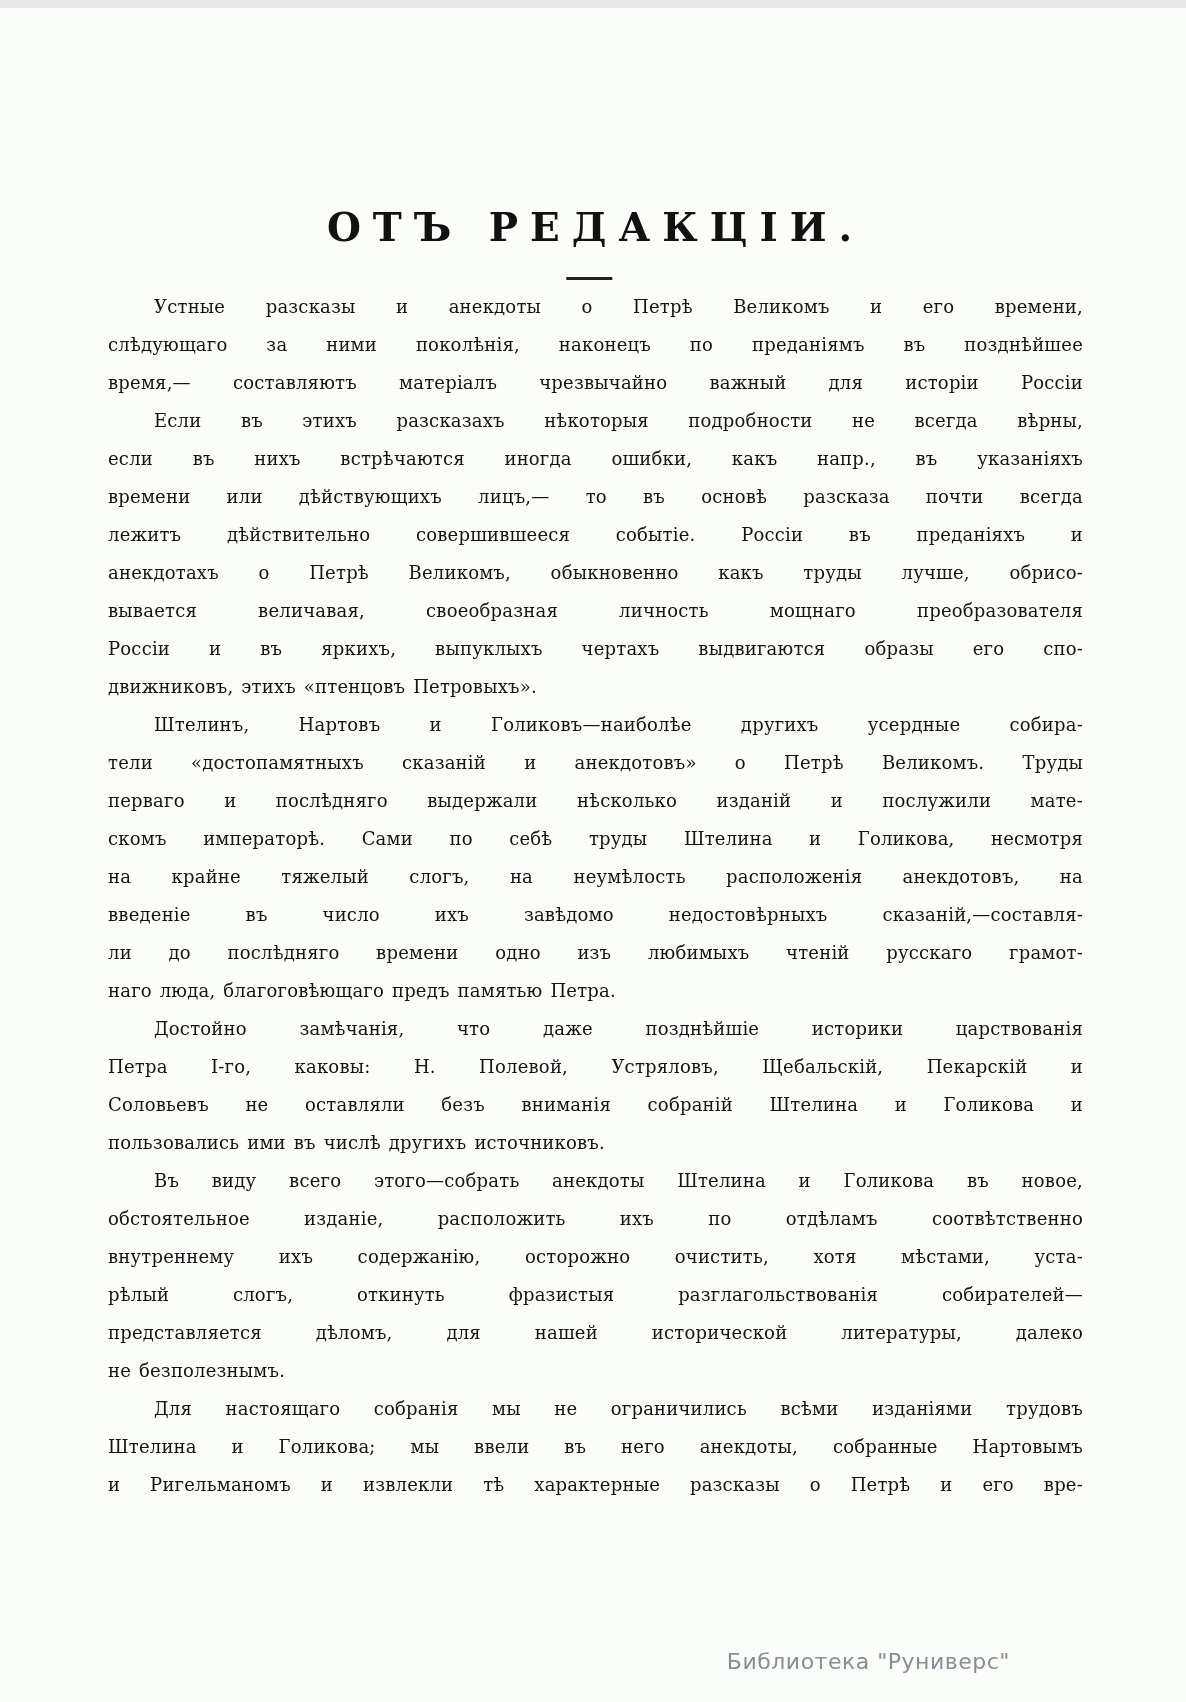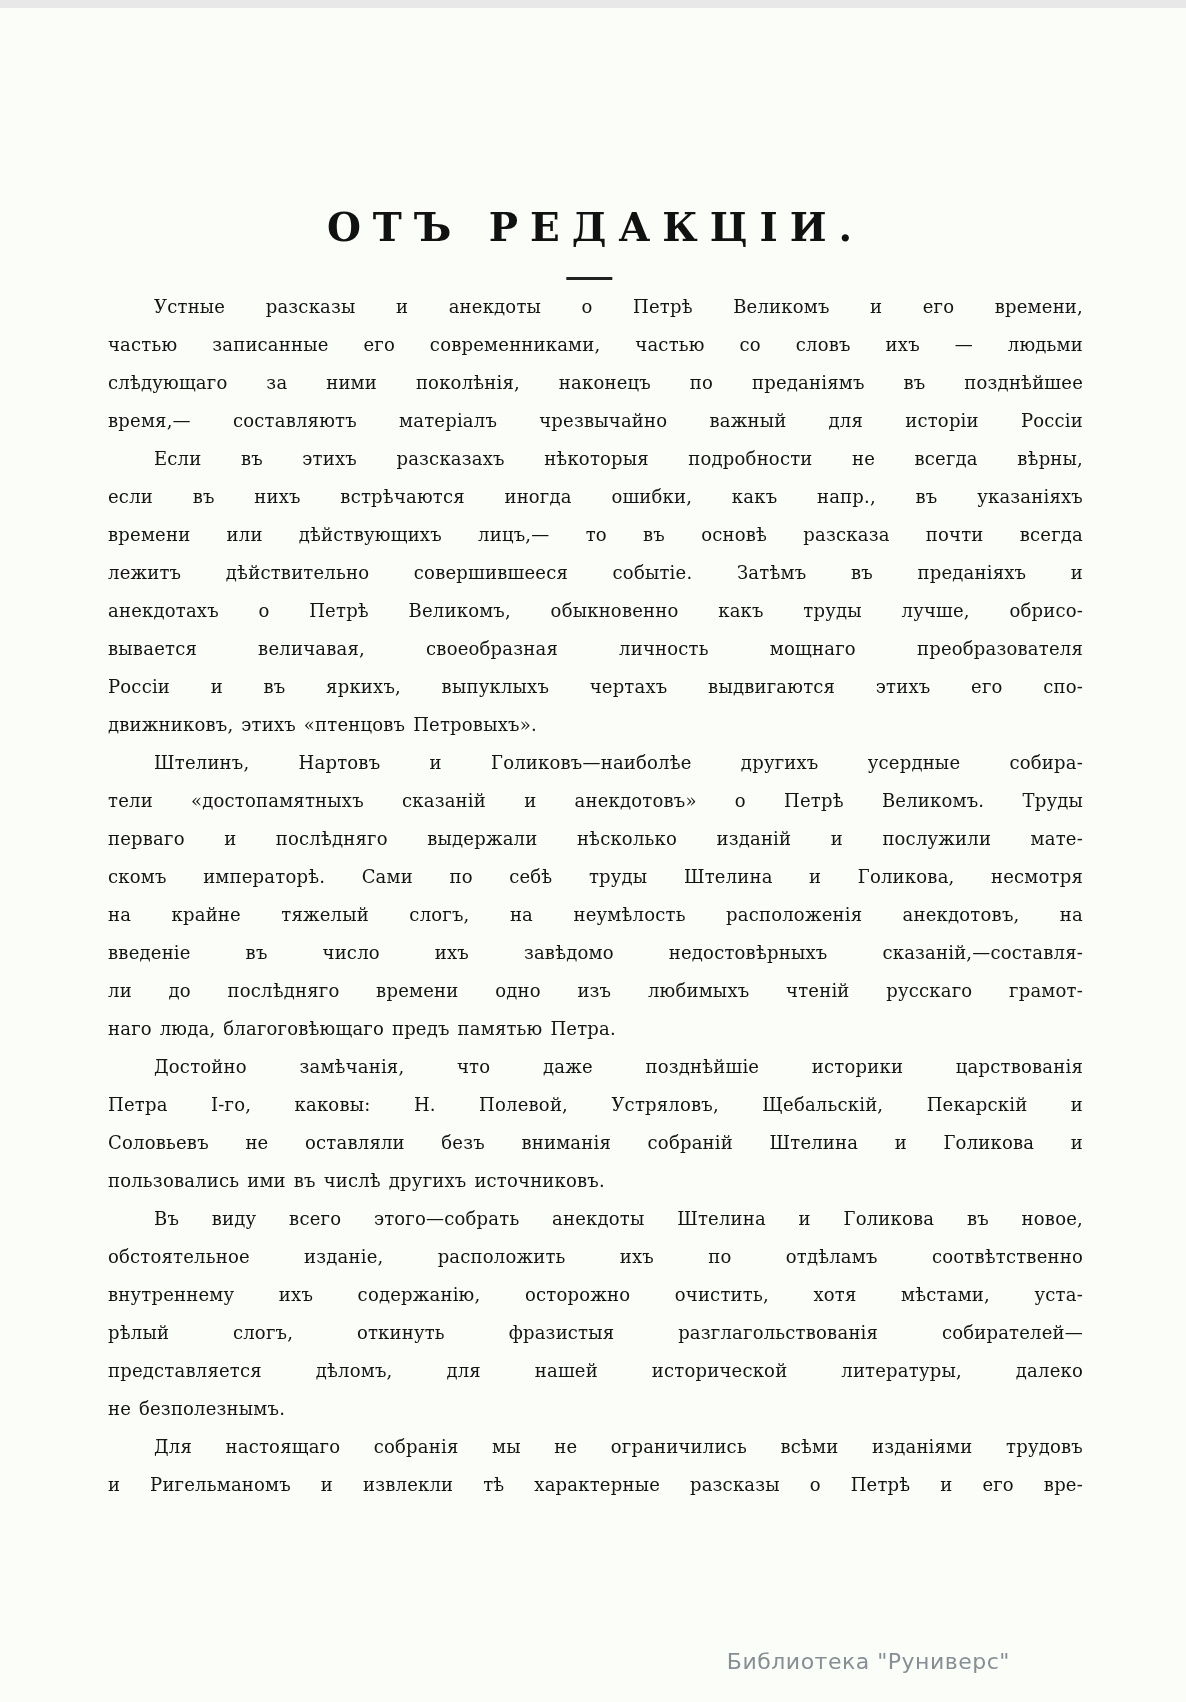--- a/index.html
+++ b/index.html
@@ -76,32 +76,31 @@
 </style>
 </head>
 <body>
 
 <div class="sheet">
   <h1 class="page-title">ОТЪ РЕДАКЦІИ.</h1>
   <div class="title-rule"></div>
   <div class="page-body">
       <div class="paragraph">
         <div class="line indent">Устные разсказы и анекдоты о Петрѣ Великомъ и его времени,</div>
-        <div class="line">частью записанные его современниками, частью со словъ ихъ — людьми</div>
         <div class="line">слѣдующаго за ними поколѣнія, наконецъ по преданіямъ въ позднѣйшее</div>
         <div class="line">время,— составляютъ матеріалъ чрезвычайно важный для исторіи Россіи</div>
       </div>
       <div class="paragraph">
         <div class="line indent">Если въ этихъ разсказахъ нѣкоторыя подробности не всегда вѣрны,</div>
         <div class="line">если въ нихъ встрѣчаются иногда ошибки, какъ напр., въ указаніяхъ</div>
         <div class="line">времени или дѣйствующихъ лицъ,— то въ основѣ разсказа почти всегда</div>
-        <div class="line">лежитъ дѣйствительно совершившееся событіе. Затѣмъ въ преданіяхъ и</div>
+        <div class="line">лежитъ дѣйствительно совершившееся событіе. Россіи въ преданіяхъ и</div>
         <div class="line">анекдотахъ о Петрѣ Великомъ, обыкновенно какъ труды лучше, обрисо-</div>
         <div class="line">вывается величавая, своеобразная личность мощнаго преобразователя</div>
-        <div class="line">Россіи и въ яркихъ, выпуклыхъ чертахъ выдвигаются этихъ его спо-</div>
+        <div class="line">Россіи и въ яркихъ, выпуклыхъ чертахъ выдвигаются образы его спо-</div>
         <div class="line final">движниковъ, этихъ «птенцовъ Петровыхъ».</div>
       </div>
       <div class="paragraph">
         <div class="line indent">Штелинъ, Нартовъ и Голиковъ—наиболѣе другихъ усердные собира-</div>
         <div class="line">тели «достопамятныхъ сказаній и анекдотовъ» о Петрѣ Великомъ. Труды</div>
         <div class="line">перваго и послѣдняго выдержали нѣсколько изданій и послужили мате-</div>
         <div class="line">скомъ императорѣ. Сами по себѣ труды Штелина и Голикова, несмотря</div>
         <div class="line">на крайне тяжелый слогъ, на неумѣлость расположенія анекдотовъ, на</div>
         <div class="line">введеніе въ число ихъ завѣдомо недостовѣрныхъ сказаній,—составля-</div>
         <div class="line">ли до послѣдняго времени одно изъ любимыхъ чтеній русскаго грамот-</div>
@@ -116,17 +115,18 @@
       <div class="paragraph">
         <div class="line indent">Въ виду всего этого—собрать анекдоты Штелина и Голикова въ новое,</div>
         <div class="line">обстоятельное изданіе, расположить ихъ по отдѣламъ соотвѣтственно</div>
         <div class="line">внутреннему ихъ содержанію, осторожно очистить, хотя мѣстами, уста-</div>
         <div class="line">рѣлый слогъ, откинуть фразистыя разглагольствованія собирателей—</div>
         <div class="line">представляется дѣломъ, для нашей исторической литературы, далеко</div>
         <div class="line final">не безполезнымъ.</div>
       </div>
       <div class="paragraph">
         <div class="line indent">Для настоящаго собранія мы не ограничились всѣми изданіями трудовъ</div>
+        <div class="line">Штелина и Голикова; мы ввели въ него анекдоты, собранные Нартовымъ</div>
         <div class="line">и Ригельманомъ и извлекли тѣ характерные разсказы о Петрѣ и его вре-</div>
       </div>
     </div>
   <div class="watermark">Библиотека "Руниверс"</div>
 </div>
 
 </body></html>

